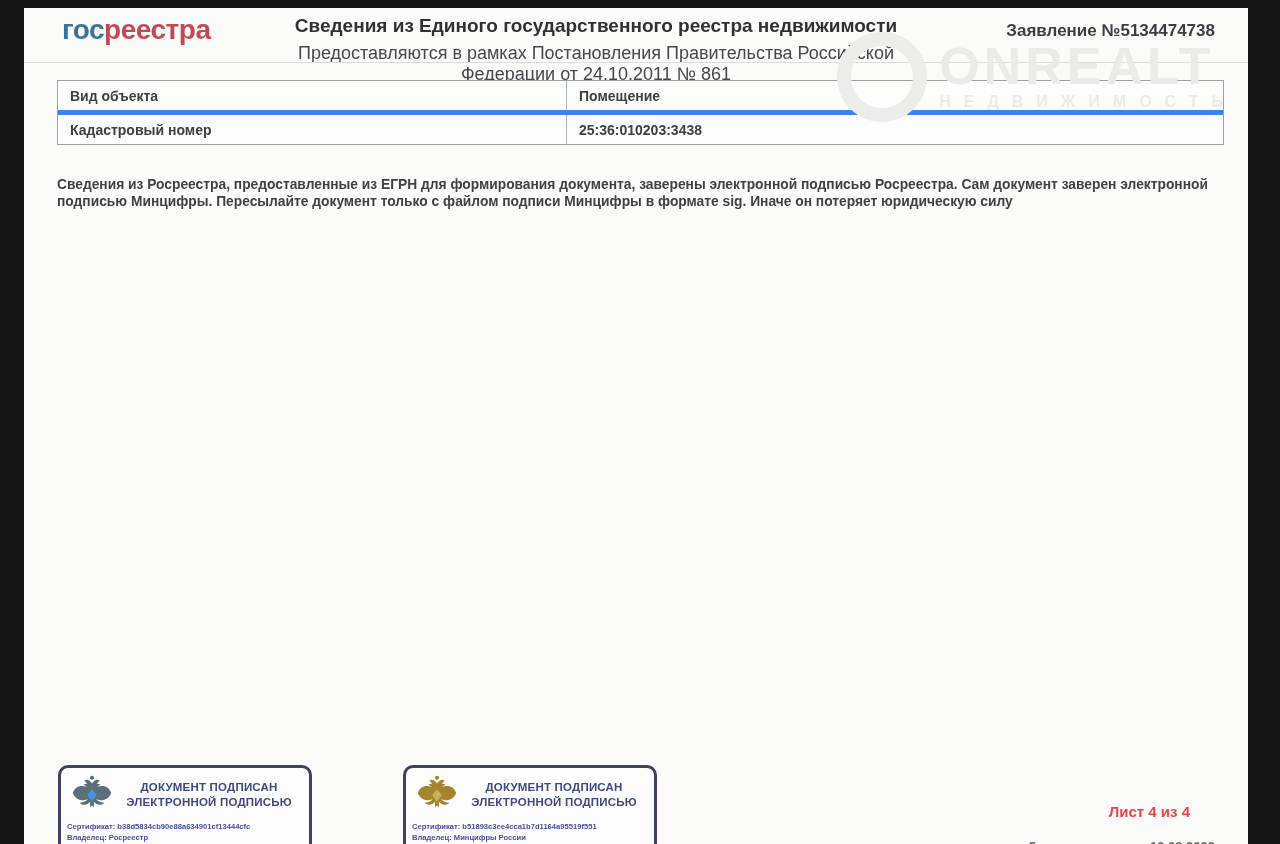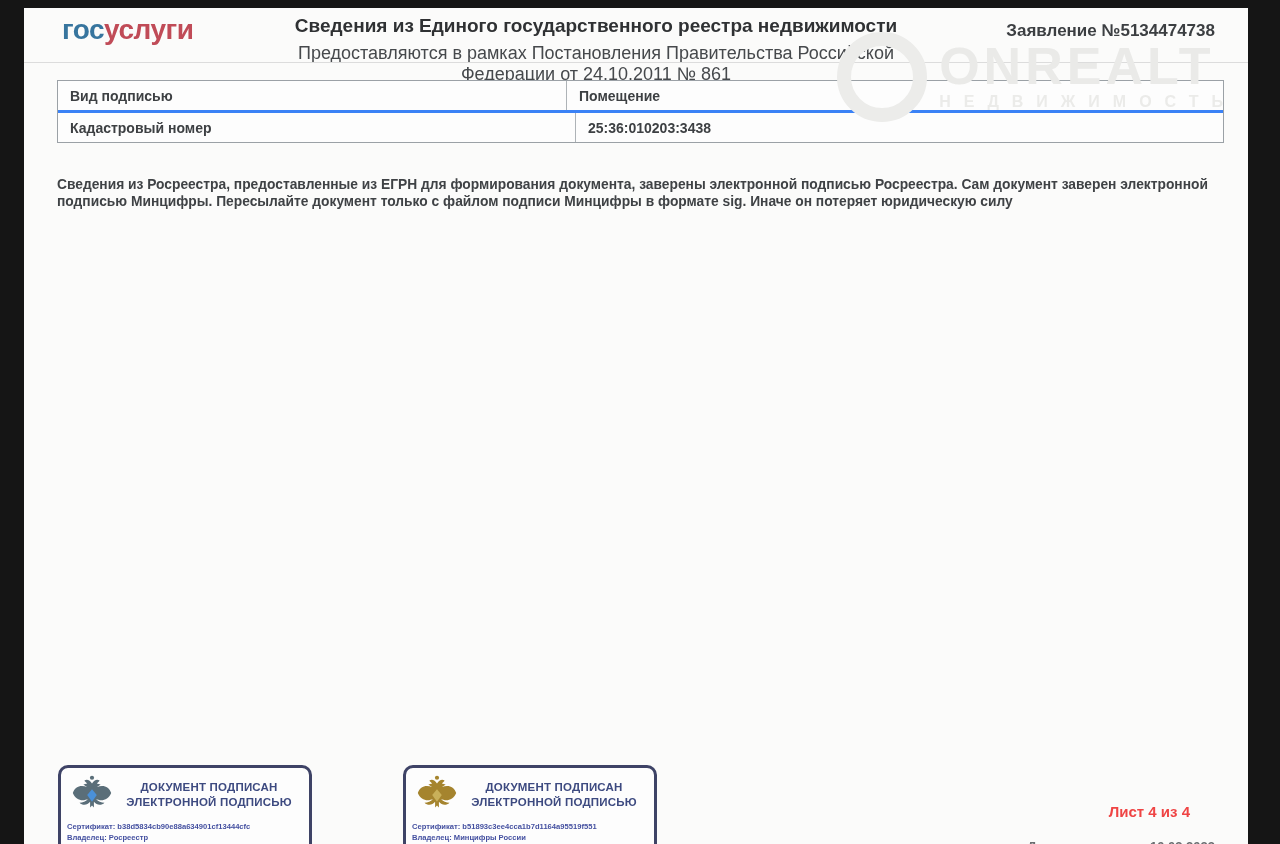--- a/index.html
+++ b/index.html
@@ -36,21 +36,21 @@
   .wm-line1{font-size:52px;font-weight:700;color:#eaeae8;letter-spacing:4px;line-height:0.9;}
   .wm-line2{font-size:16px;font-weight:600;color:#ebebe9;letter-spacing:13px;margin-top:3px;}
   
   .info-table{
     position:absolute;left:33px;width:1165px;
     border:1px solid #9ba1a6;background:#fdfdfd;z-index:2;
   }
   .t1{top:72px;}
   .t2{top:139px;}
   .t-row{display:grid;grid-template-columns:508px 1fr;}
-  .t-row + .t-row{border-top:3px solid #3b82f6;gap:9px;}
+  .t-row + .t-row{border-top:5px solid #3b82f6;}
   .t-cell{
     height:29px;display:flex;align-items:center;padding:0 12px;
     font-size:14px;font-weight:600;color:#3d4043;
   }
   .t-cell.value{border-left:1px solid #aeb3b7;}
   
   .note{
     position:absolute;left:33px;top:168px;width:1164px;
     font-size:13.8px;font-weight:700;color:#3f4245;line-height:1.26;z-index:1;
   }
@@ -78,21 +78,21 @@
     position:absolute;right:33px;top:831px;width:260px;height:5px;overflow:hidden;
     font-size:13px;font-weight:600;color:#6a6d70;text-align:right;
   }
 </style>
 </head>
 <body>
 
 <div class="page">
 
   <div class="logo">
-    <span class="p1">гос</span><span class="p2">услуги</span>
+    <span class="p1">гос</span><span class="p2">реестра</span>
   </div>
 
   <div class="title-block">
     <div class="doc-title">Сведения из Единого государственного реестра недвижимости</div>
     <div class="doc-subtitle">Предоставляются в рамках Постановления Правительства Российской Федерации от 24.10.2011 № 861</div>
   </div>
 
   <div class="app-number">Заявление №5134474738</div>
 
   <div class="header-divider"></div>
@@ -100,21 +100,21 @@
   <div class="watermark">
     <div class="wm-ring"></div>
     <div class="wm-text">
       <div class="wm-line1">ONREALT</div>
       <div class="wm-line2">НЕДВИЖИМОСТЬ</div>
     </div>
   </div>
 
   <div class="info-table t1">
     <div class="t-row">
-      <div class="t-cell">Вид подписью</div>
+      <div class="t-cell">Вид объекта</div>
       <div class="t-cell value">Помещение</div>
     </div>
     <div class="t-row">
       <div class="t-cell">Кадастровый номер</div>
       <div class="t-cell value">25:36:010203:3438</div>
     </div>
   </div>
 
 
   <div class="note">Сведения из Росреестра, предоставленные из ЕГРН для формирования документа, заверены электронной подписью Росреестра. Сам документ заверен электронной подписью Минцифры. Пересылайте документ только с файлом подписи Минцифры в формате sig. Иначе он потеряет юридическую силу</div>

